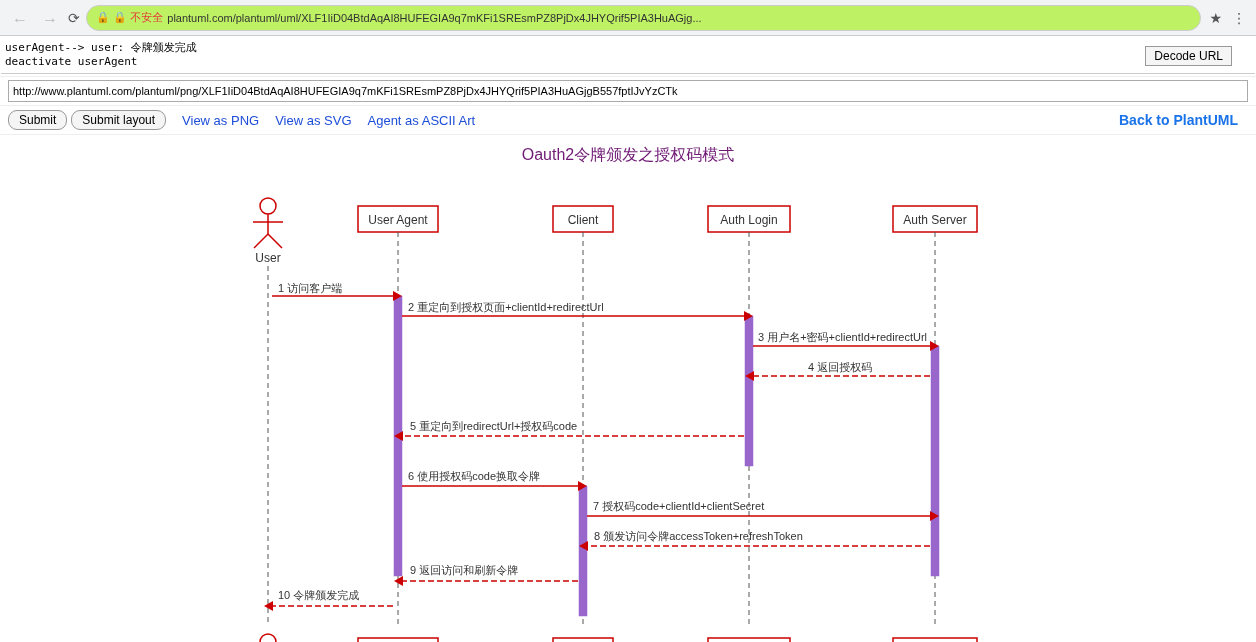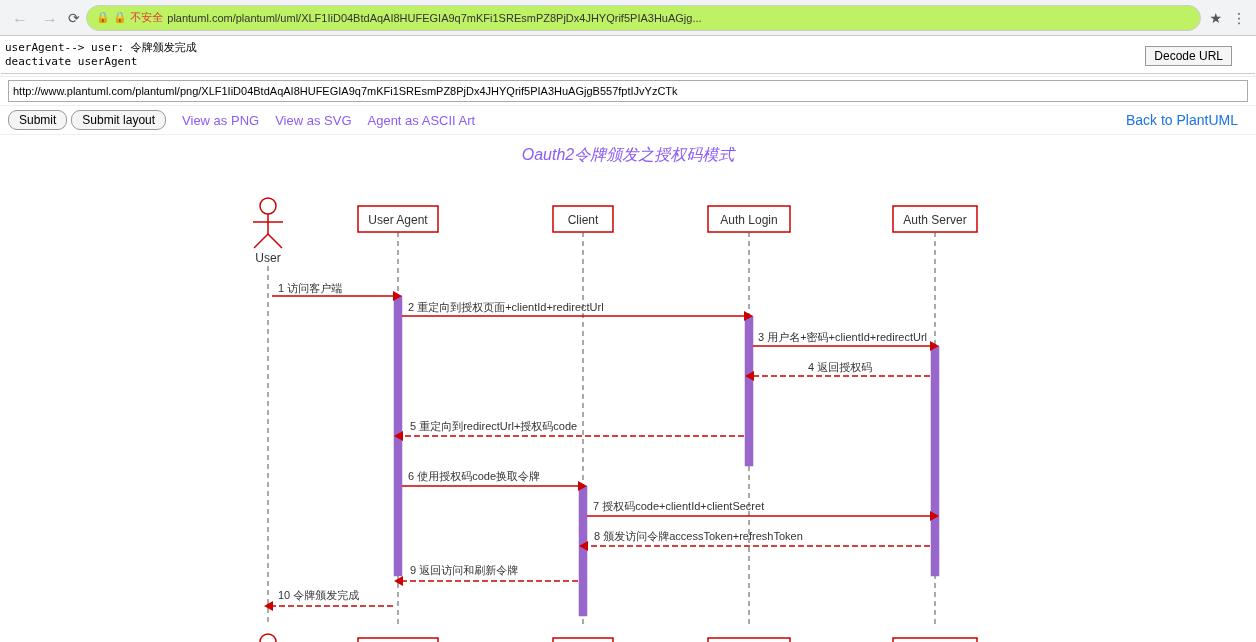--- a/index.html
+++ b/index.html
@@ -13,28 +13,28 @@
       border-radius: 9px;
     }
 
     .action-links {
       display: flex;
       align-items: center;
       gap: 16px;
       margin-left: 16px;
     }
     .action-link {
-      color: #8b5cf6;
+      color: #1d4ed8;
       text-decoration: none;
       font-size: 13px;
     }
     .back-link {
       margin-left: auto;
       color: #1a73e8;
-      font-weight: normal;
+      font-weight: bold;
       font-size: 14px;
       text-decoration: none;
     }
 
     
     .diagram-area {
       background: #fff;
       padding: 10px;
       overflow: auto;
       height: calc(642px - 88px);
@@ -44,22 +44,21 @@
     .diagram-container {
       position: relative;
       width: 820px;
       margin: 0 auto;
     }
 
     .diagram-title {
       text-align: center;
       font-size: 16px;
       margin-bottom: 20px;
-      color: #8b5cf6;
-      font-style: italic;
+      color: #701a75;
     }
 
     
     .nav-row {
       background: #f1f3f4;
       border-bottom: 1px solid #ccc;
       padding: 4px 8px;
       display: flex;
       align-items: center;
       gap: 6px;

